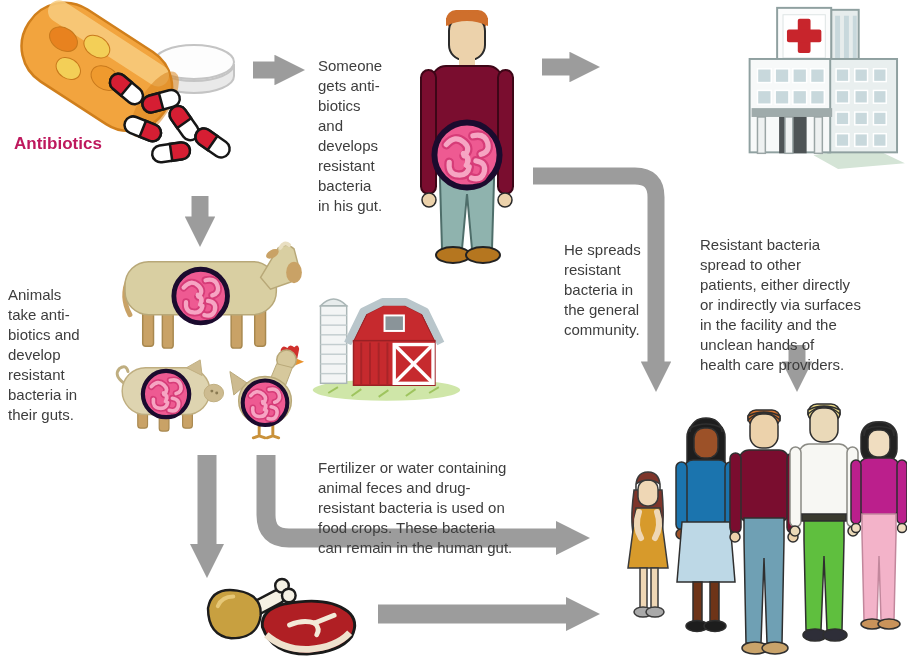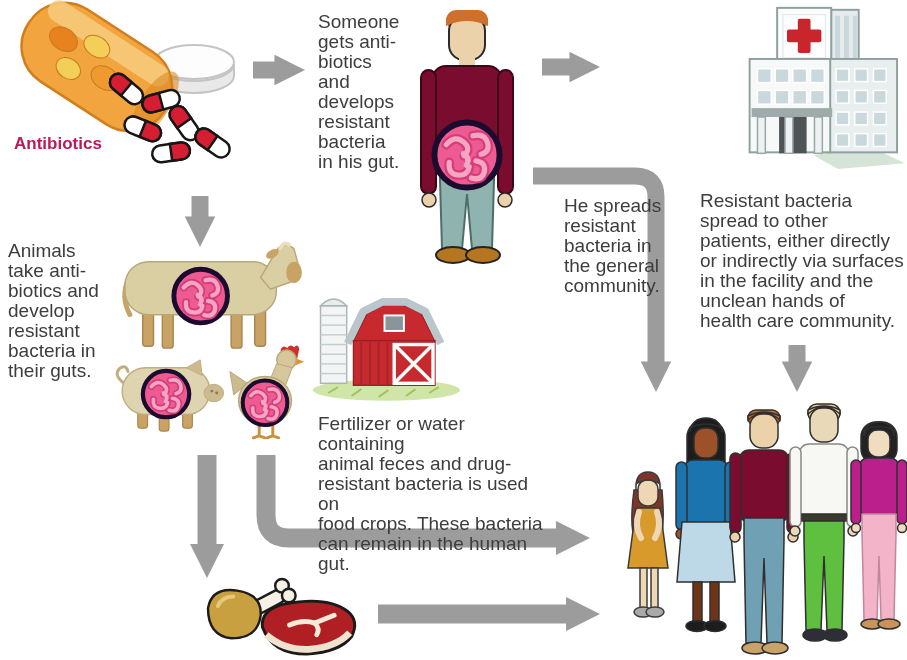--- a/index.html
+++ b/index.html
@@ -1,19 +1,19 @@
 <!DOCTYPE html>
 <html><head>
 <meta charset="utf-8">
 <style>
   html,body{margin:0;padding:0;background:#fff;}
   .stage{position:relative;width:907px;height:660px;background:#ffffff;overflow:hidden;
          font-family:"Liberation Sans",sans-serif;}
-  .txt{position:absolute;white-space:pre-line;font-size:19px;line-height:20px;
-       color:#3d3d3d;font-weight:400;}
+  .txt{position:absolute;white-space:pre-line;font-size:15px;line-height:20px;
+       color:#3d3d3d;font-weight:400;margin-top:44px;}
   .label-bold{position:absolute;font-size:17px;font-weight:700;color:#be185d;}
   svg{position:absolute;overflow:visible;}
   .defs-only{width:0;height:0;position:absolute;}
 </style>
 </head>
 <body>
 
 <div class="stage">
 
   <svg class="defs-only" aria-hidden="true">
@@ -365,20 +365,20 @@
 resistant
 bacteria in
 the general
 community.</div>
   <div class="txt" style="left:700px;top:191px;width:206px">Resistant bacteria
 spread to other
 patients, either directly
 or indirectly via surfaces
 in the facility and the
 unclean hands of
-health care community.</div>
+health care providers.</div>
   <div class="txt" style="left:318px;top:414px;width:232px">Fertilizer or water containing
 animal feces and drug-
 resistant bacteria is used on
 food crops. These bacteria
 can remain in the human gut.</div>
 
 </div>
 
 </body></html>

